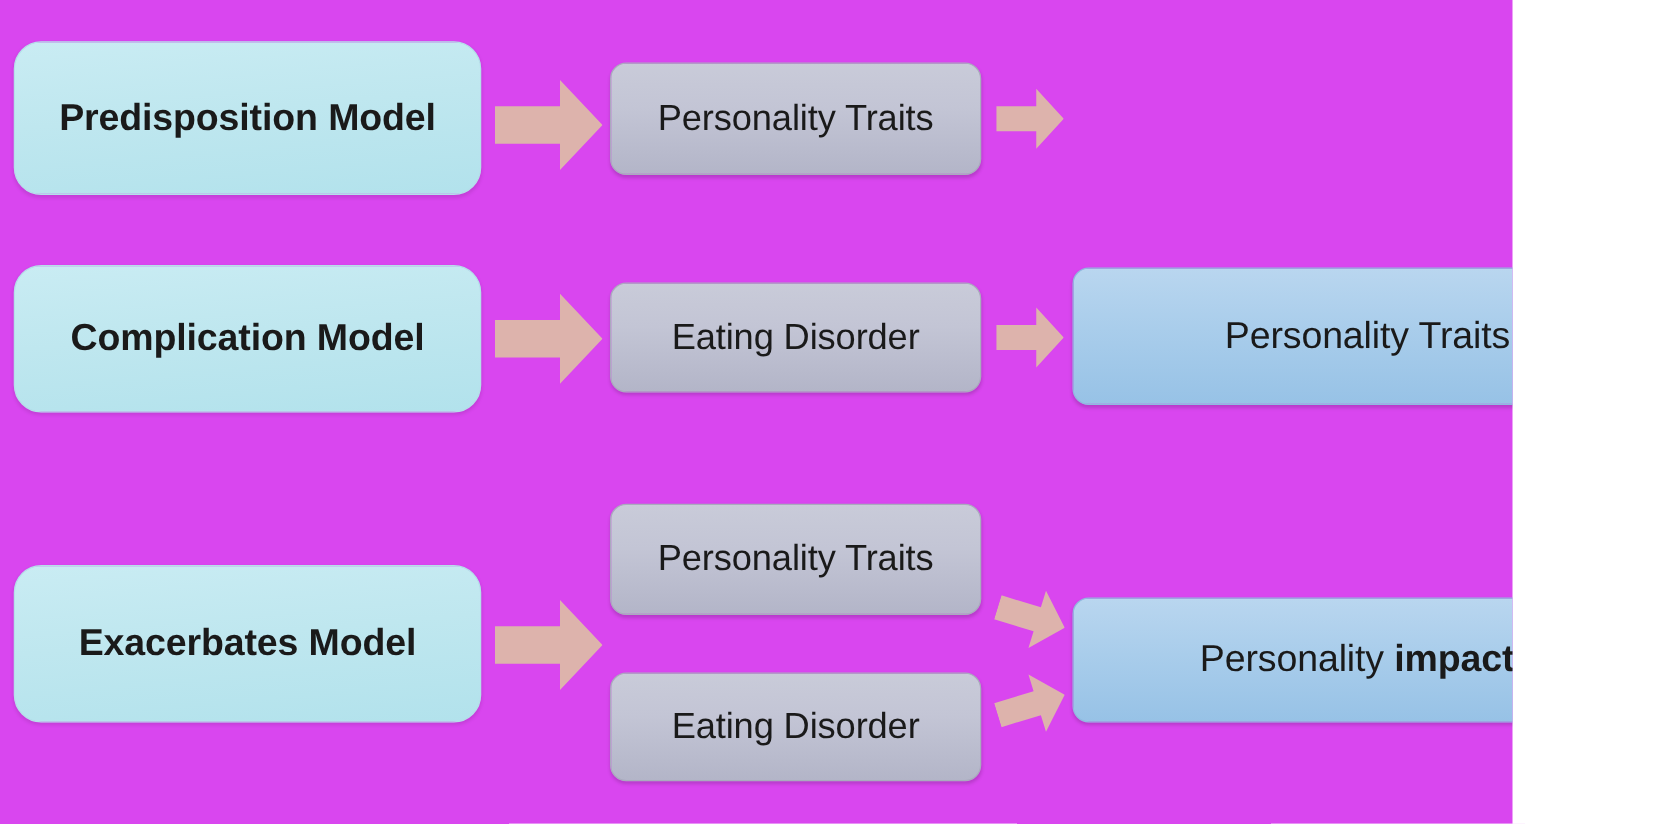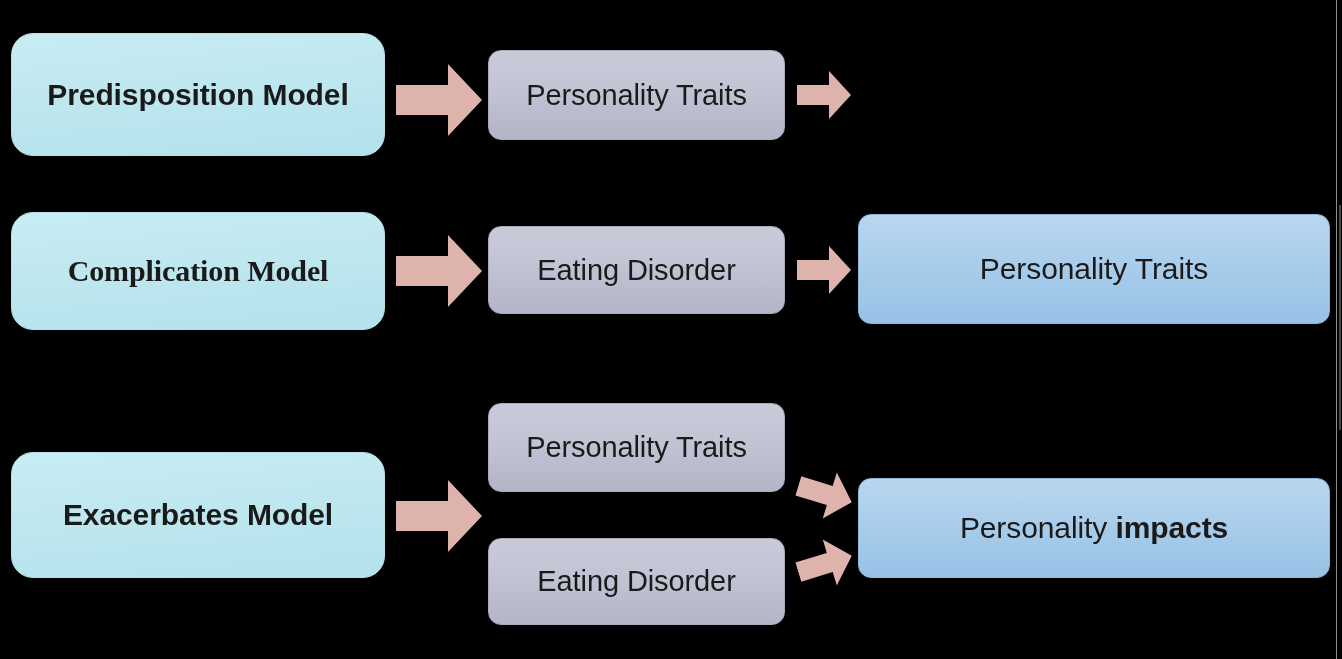--- a/index.html
+++ b/index.html
@@ -5,23 +5,23 @@
   html, body {
     margin: 0;
     padding: 0;
     background: #ffffff;
   }
   body {
     font-family: "Liberation Sans", sans-serif;
   }
   #canvas {
     position: relative;
-    width: 1342px;
+    width: 1210px;
     height: 659px;
-    background: #000000;
+    background: #d946ef;
     overflow: hidden;
   }
 
   
   .node {
     position: absolute;
     display: flex;
     align-items: center;
     justify-content: center;
     text-align: center;
@@ -111,21 +111,21 @@
     <span>Personality Traits</span>
   </div>
 
   <div class="arrow" style="left:797px; top:70px; width:54px; height:50px;">
     <svg viewBox="0 0 54 50" preserveAspectRatio="none" aria-hidden="true">
       <path class="body" d="M0,15 L32,15 L32,1 L54,25 L32,49 L32,35 L0,35 Z"></path>
     </svg>
   </div>
 
 
-  <div class="node model" style="left:11px; top:212px; width:374px; height:118px;font-family:Liberation Serif, serif;">
+  <div class="node model" style="left:11px; top:212px; width:374px; height:118px;">
     <span>Complication Model</span>
   </div>
 
   <div class="arrow" style="left:396px; top:233px; width:86px; height:76px;">
     <svg viewBox="0 0 86 76" preserveAspectRatio="none" aria-hidden="true">
       <path class="body" d="M0,23 L52,23 L52,2 L86,38 L52,74 L52,53 L0,53 Z"></path>
     </svg>
   </div>
 
   <div class="node mid" style="left:488px; top:226px; width:297px; height:88px;">

